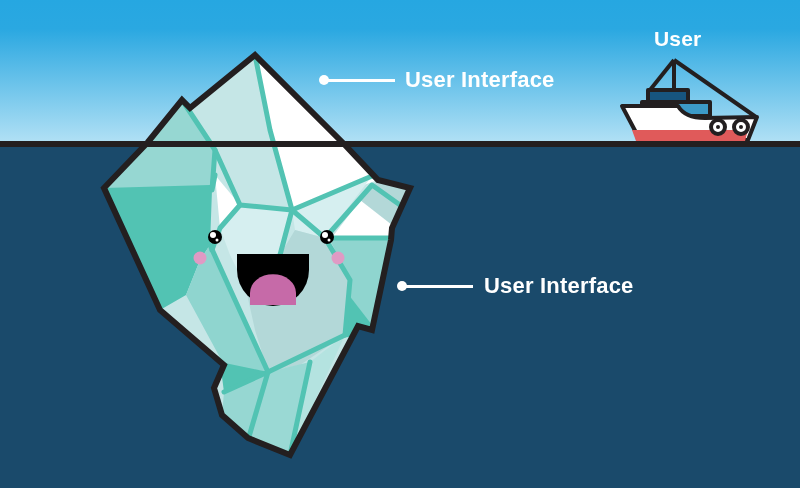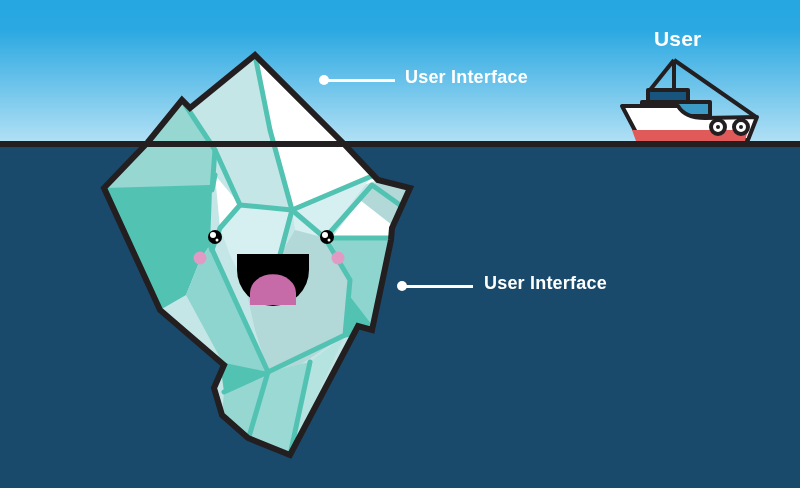--- a/index.html
+++ b/index.html
@@ -4,21 +4,21 @@
   <style>
     html, body { margin: 0; padding: 0; }
     body { width: 800px; height: 488px; overflow: hidden; background: #1a4a6b; }
     .stage { position: relative; width: 800px; height: 404px; }
     .stage svg { position: absolute; left: 0; top: 0; }
     .label {
       position: absolute;
       font-family: "Liberation Sans", sans-serif;
       font-weight: bold;
       color: #ffffff;
-      font-size: 18px;
+      font-size: 22px;
       white-space: nowrap;
       letter-spacing: 0.2px;
     }
     .label-user { left: 654px; top: 27px; font-size: 21px; }
     .label-ui { left: 405px; top: 67px; }
     .label-ux { left: 484px; top: 273px; }
   </style>
 </head>
 <body>
 

